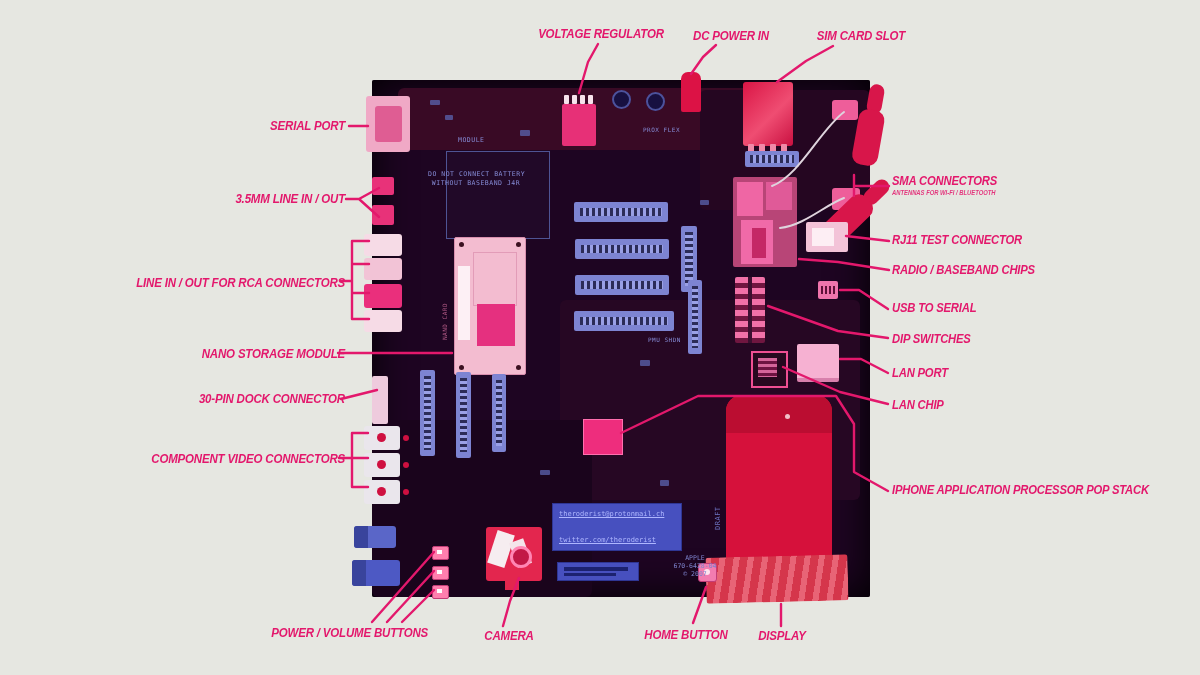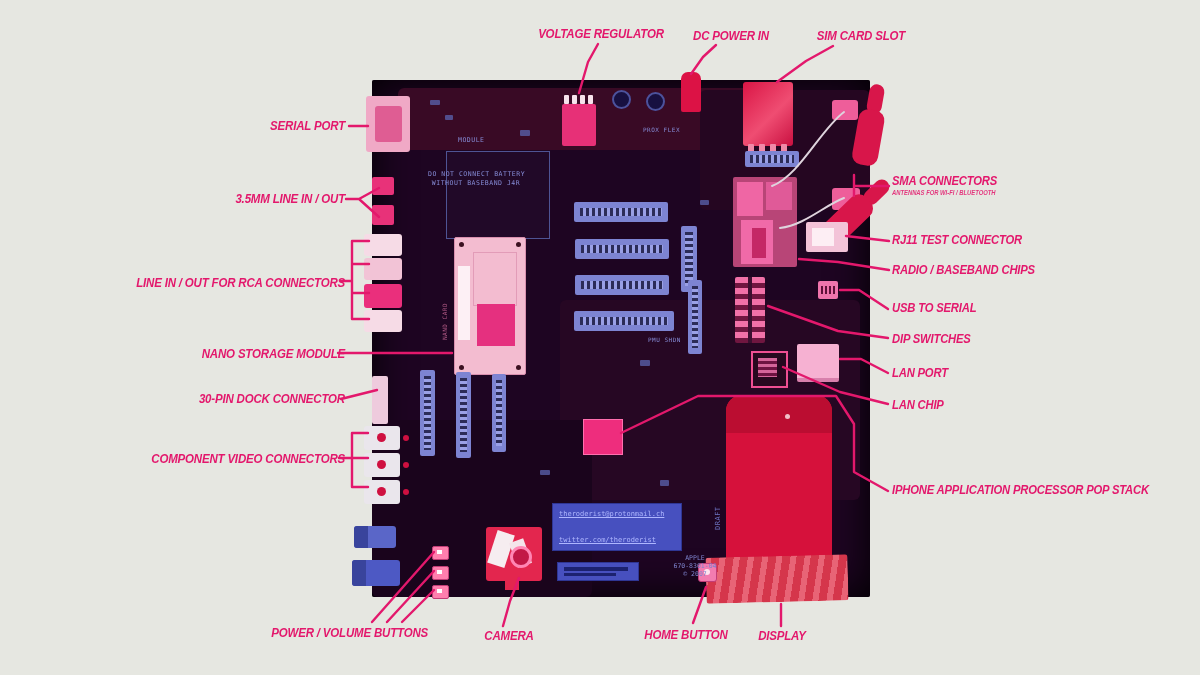--- a/index.html
+++ b/index.html
@@ -308,21 +308,21 @@
   <div id="sticker1" class="abs">
     <div class="l l1">theroderist@protonmail.ch</div>
     <div class="l l2">twitter.com/theroderist</div>
   </div>
   <div id="sticker2" class="abs">
       <div class="bar"></div>
       <div class="bar2"></div>
     </div>
   <div id="pnblock" class="abs">
     <div>APPLE</div>
-    <div>670-8301-04</div>
+    <div>670-6428-04</div>
     <div>© 2007</div>
   </div>
 
   <svg id="leads" width="1200" height="675">
     <path class="wire" d="M772 186 C 800 175, 820 130, 844 112"></path>
     <path class="wire" d="M780 228 C 805 225, 825 205, 844 198"></path>
     <path d="M349 126 H368"></path>
     <path d="M346 199 H359 M359 199 L379 188 M359 199 L379 217"></path>
     <path d="M341 281 H352 M352 241 V319 M352 241 H369 M352 264 H369 M352 293 H369 M352 319 H369"></path>
     <path d="M338 353 H452"></path>

